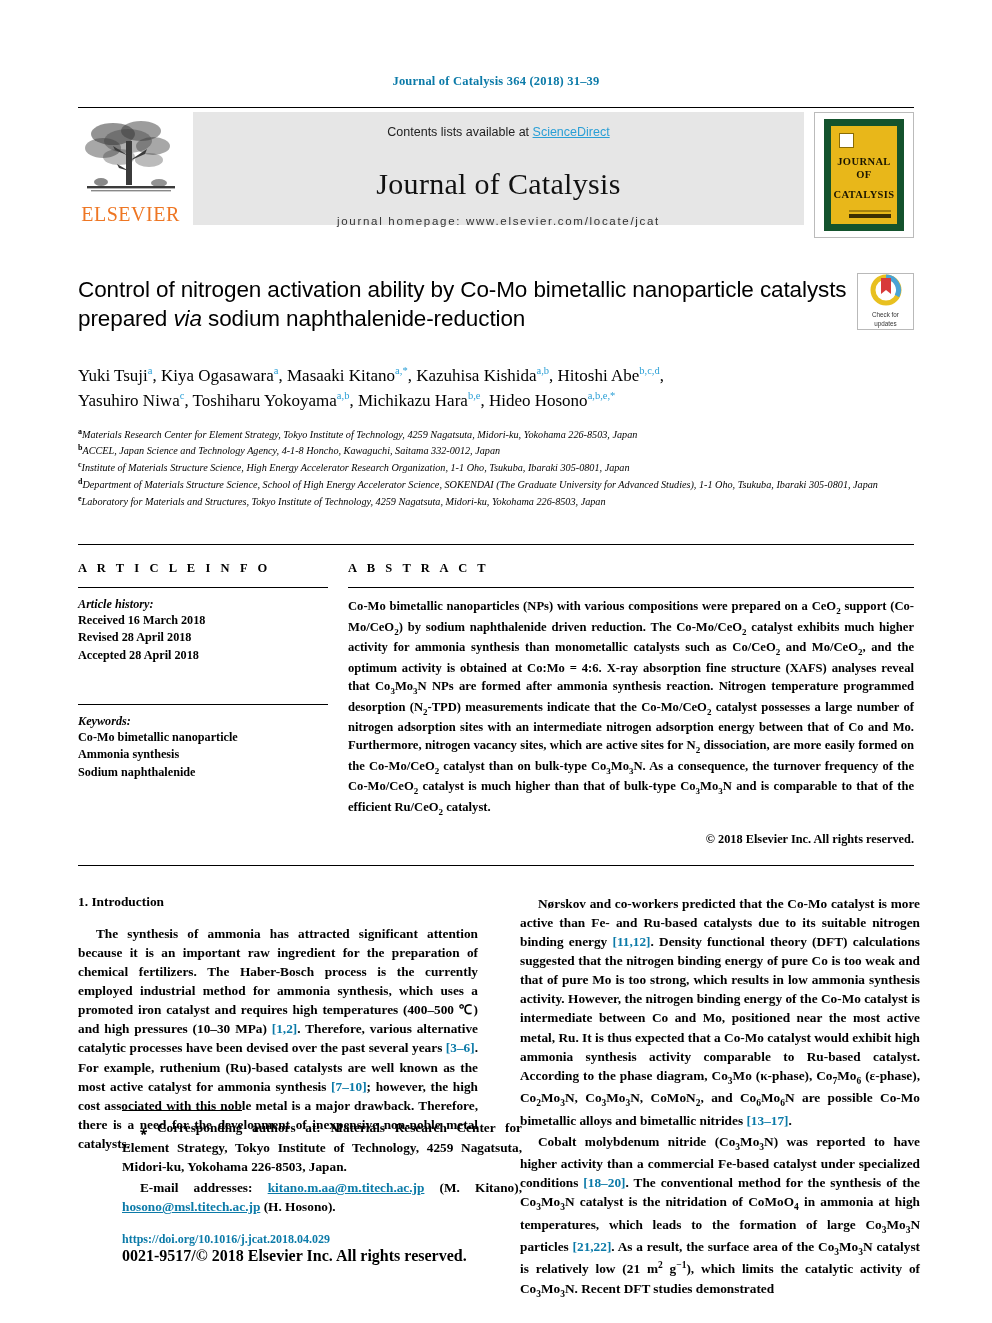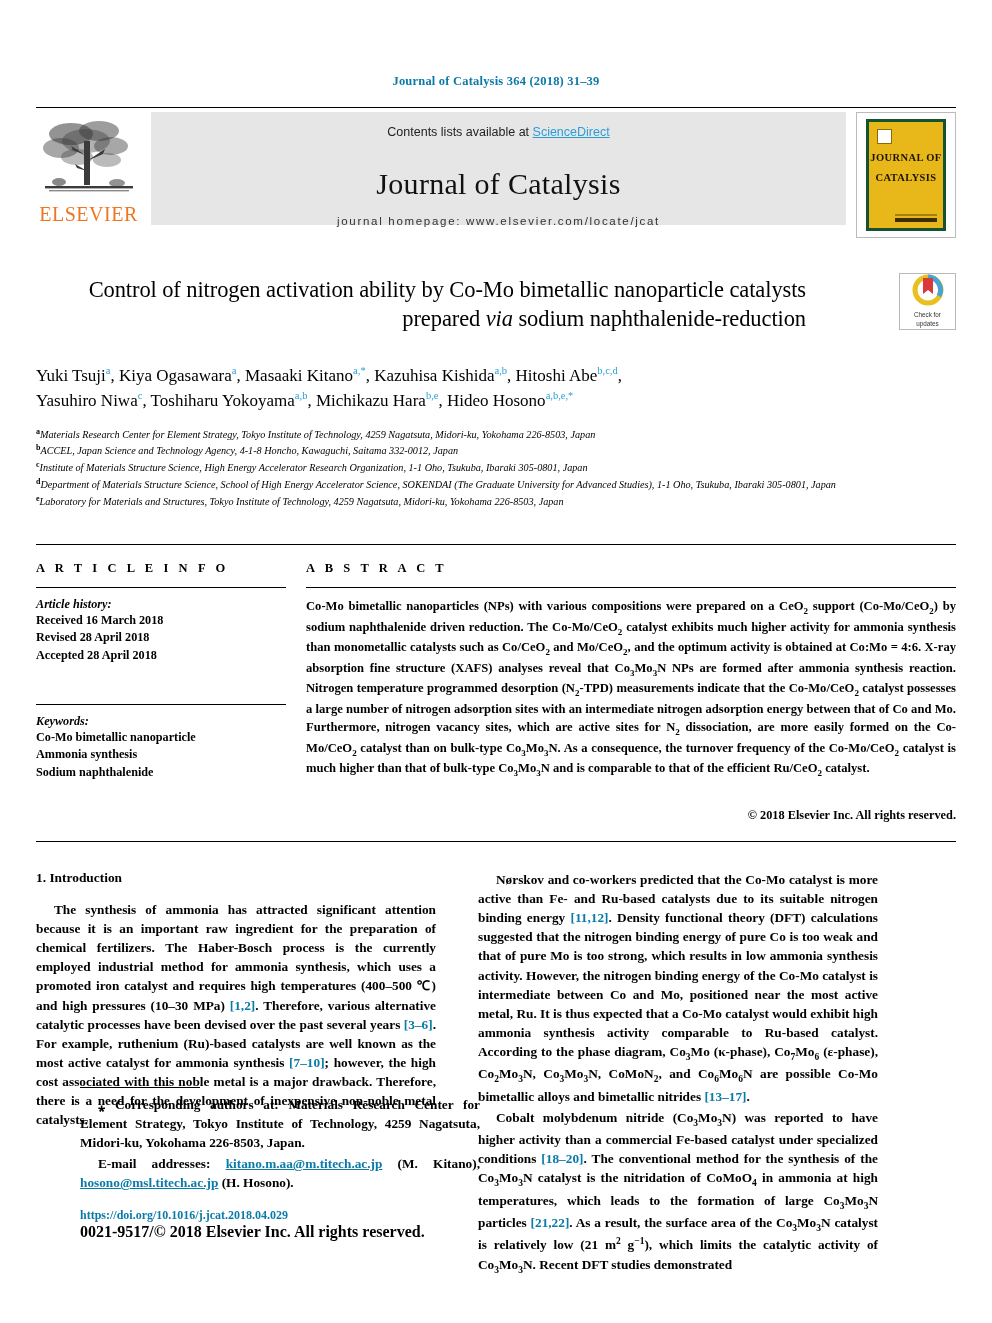--- a/index.html
+++ b/index.html
@@ -13,21 +13,21 @@
     font-family: "Liberation Serif", serif;
     color: #000000;
     position: relative;
     overflow: hidden;
   }
   .page {
     position: relative;
     width: 992px;
     height: 1299px;
     box-sizing: border-box;
-    padding: 0 36px;
+    padding: 0 78px;
   }
 
   
   .running-head {
     text-align: center;
     color: #0b7aa8;
     font-family: "Liberation Serif", serif;
     font-weight: bold;
     font-size: 12.5px;
     letter-spacing: .2px;
@@ -109,21 +109,21 @@
     position: relative;
     box-sizing: border-box;
   }
   .cover-inner {
     position: absolute;
     left: 9px;
     top: 6px;
     right: 9px;
     bottom: 6px;
     background: #e8b71a;
-    border: 3px solid #14532d;
+    border: 7px solid #14532d;
     box-sizing: border-box;
     overflow: hidden;
   }
   .cover-badge {
     width: 13px; height: 13px;
     background: #fff;
     border: 1px solid #8a6c05;
     margin: 7px 0 0 8px;
   }
   .cover-title {
@@ -146,29 +146,28 @@
   .cover-foot .l1 { height: 2px; background: #6d5404; margin-bottom: 2px; opacity:.55;}
   .cover-foot .l2 { height: 4px; background: #3c2e02; }
 
   
   .title-area {
     margin-top: 42px;
     position: relative;
     min-height: 70px;
   }
   .paper-title {
-    font-family: Liberation Serif, serif;
+    font-family: Liberation Sans, sans-serif;
     font-size: 22.5px;
     line-height: 1.3;
     font-weight: normal;
     color: #000;
     margin: 0;
     width: 770px;
     letter-spacing: -0.1px;
-    text-align: right;
   }
   .paper-title em { font-style: italic; }
   .crossmark {
     position: absolute;
     right: 0px;
     top: -2px;
     width: 57px;
     height: 57px;
     border: 1px solid #b9b9b9;
     background: #fff;
@@ -246,21 +245,21 @@
     font-size: 12.6px;
     line-height: 1.45;
     text-align: justify;
     font-weight: bold;
   }
   .abstract-body sub { font-size: 9px; }
   .copyright {
     text-align: right;
     font-size: 12.3px;
     font-weight: bold;
-    margin-top: 28px;
+    margin-top: 13px;
   }
 
   
   .body-rule {
     border-top: 1px solid #000;
     margin-top: 18px;
   }
   .columns {
     margin-top: 28px;
     display: flex;

